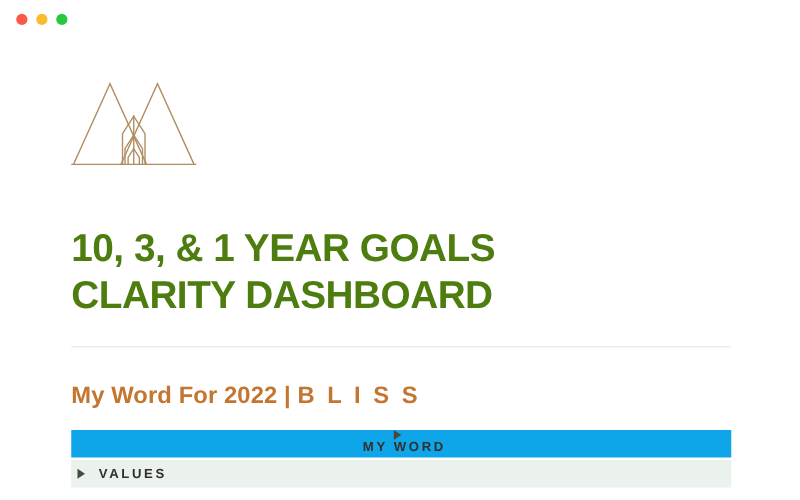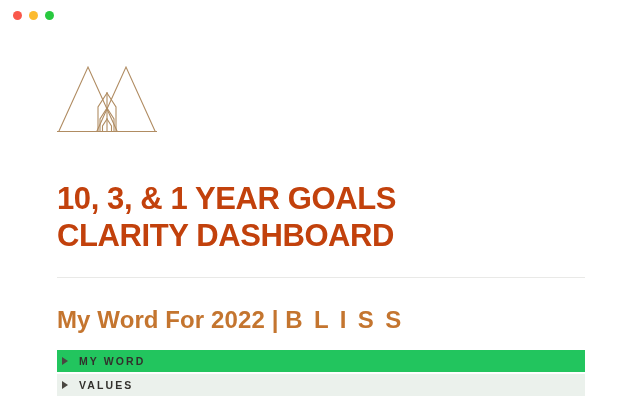--- a/index.html
+++ b/index.html
@@ -67,37 +67,37 @@
   }
 
   
   .page-title {
     margin: 0;
     padding-top: 44px;
     font-size: 31px;
     line-height: 1.18;
     font-weight: 700;
     letter-spacing: -0.4px;
-    color: #c2410c;
+    color: #4d7c0f;
     max-width: 470px;
   }
 
   
   .divider {
     margin-top: 23px;
     height: 1px;
     background: #E9E9E7;
     width: 528px;
   }
 
   
   .section-heading {
     margin: 0;
     padding-top: 28px;
-    font-size: 24px;
+    font-size: 19px;
     font-weight: 700;
     color: #C4752F;
     letter-spacing: 0.1px;
   }
   .section-heading .word-mark {
     letter-spacing: 2.4px;
   }
 
   
   .toggle-list {
@@ -163,21 +163,21 @@
       </div>
 
       <h1 class="page-title">10, 3, &amp; 1 YEAR GOALS CLARITY DASHBOARD</h1>
 
       <div class="divider"></div>
 
       <h2 class="section-heading"><span>My Word For 2022 | </span><span class="word-mark">B L I S S</span></h2>
 
       <div class="toggle-list">
 
-        <div class="toggle-row" style="background:#22c55e;">
+        <div class="toggle-row" style="background:#0ea5e9;flex-direction:column;">
           <span class="toggle-arrow"></span>
           <span class="toggle-label">MY WORD</span>
         </div>
 
 
         <div class="toggle-row" style="background:#EBF1EC;">
           <span class="toggle-arrow"></span>
           <span class="toggle-label">VALUES</span>
         </div>
 

